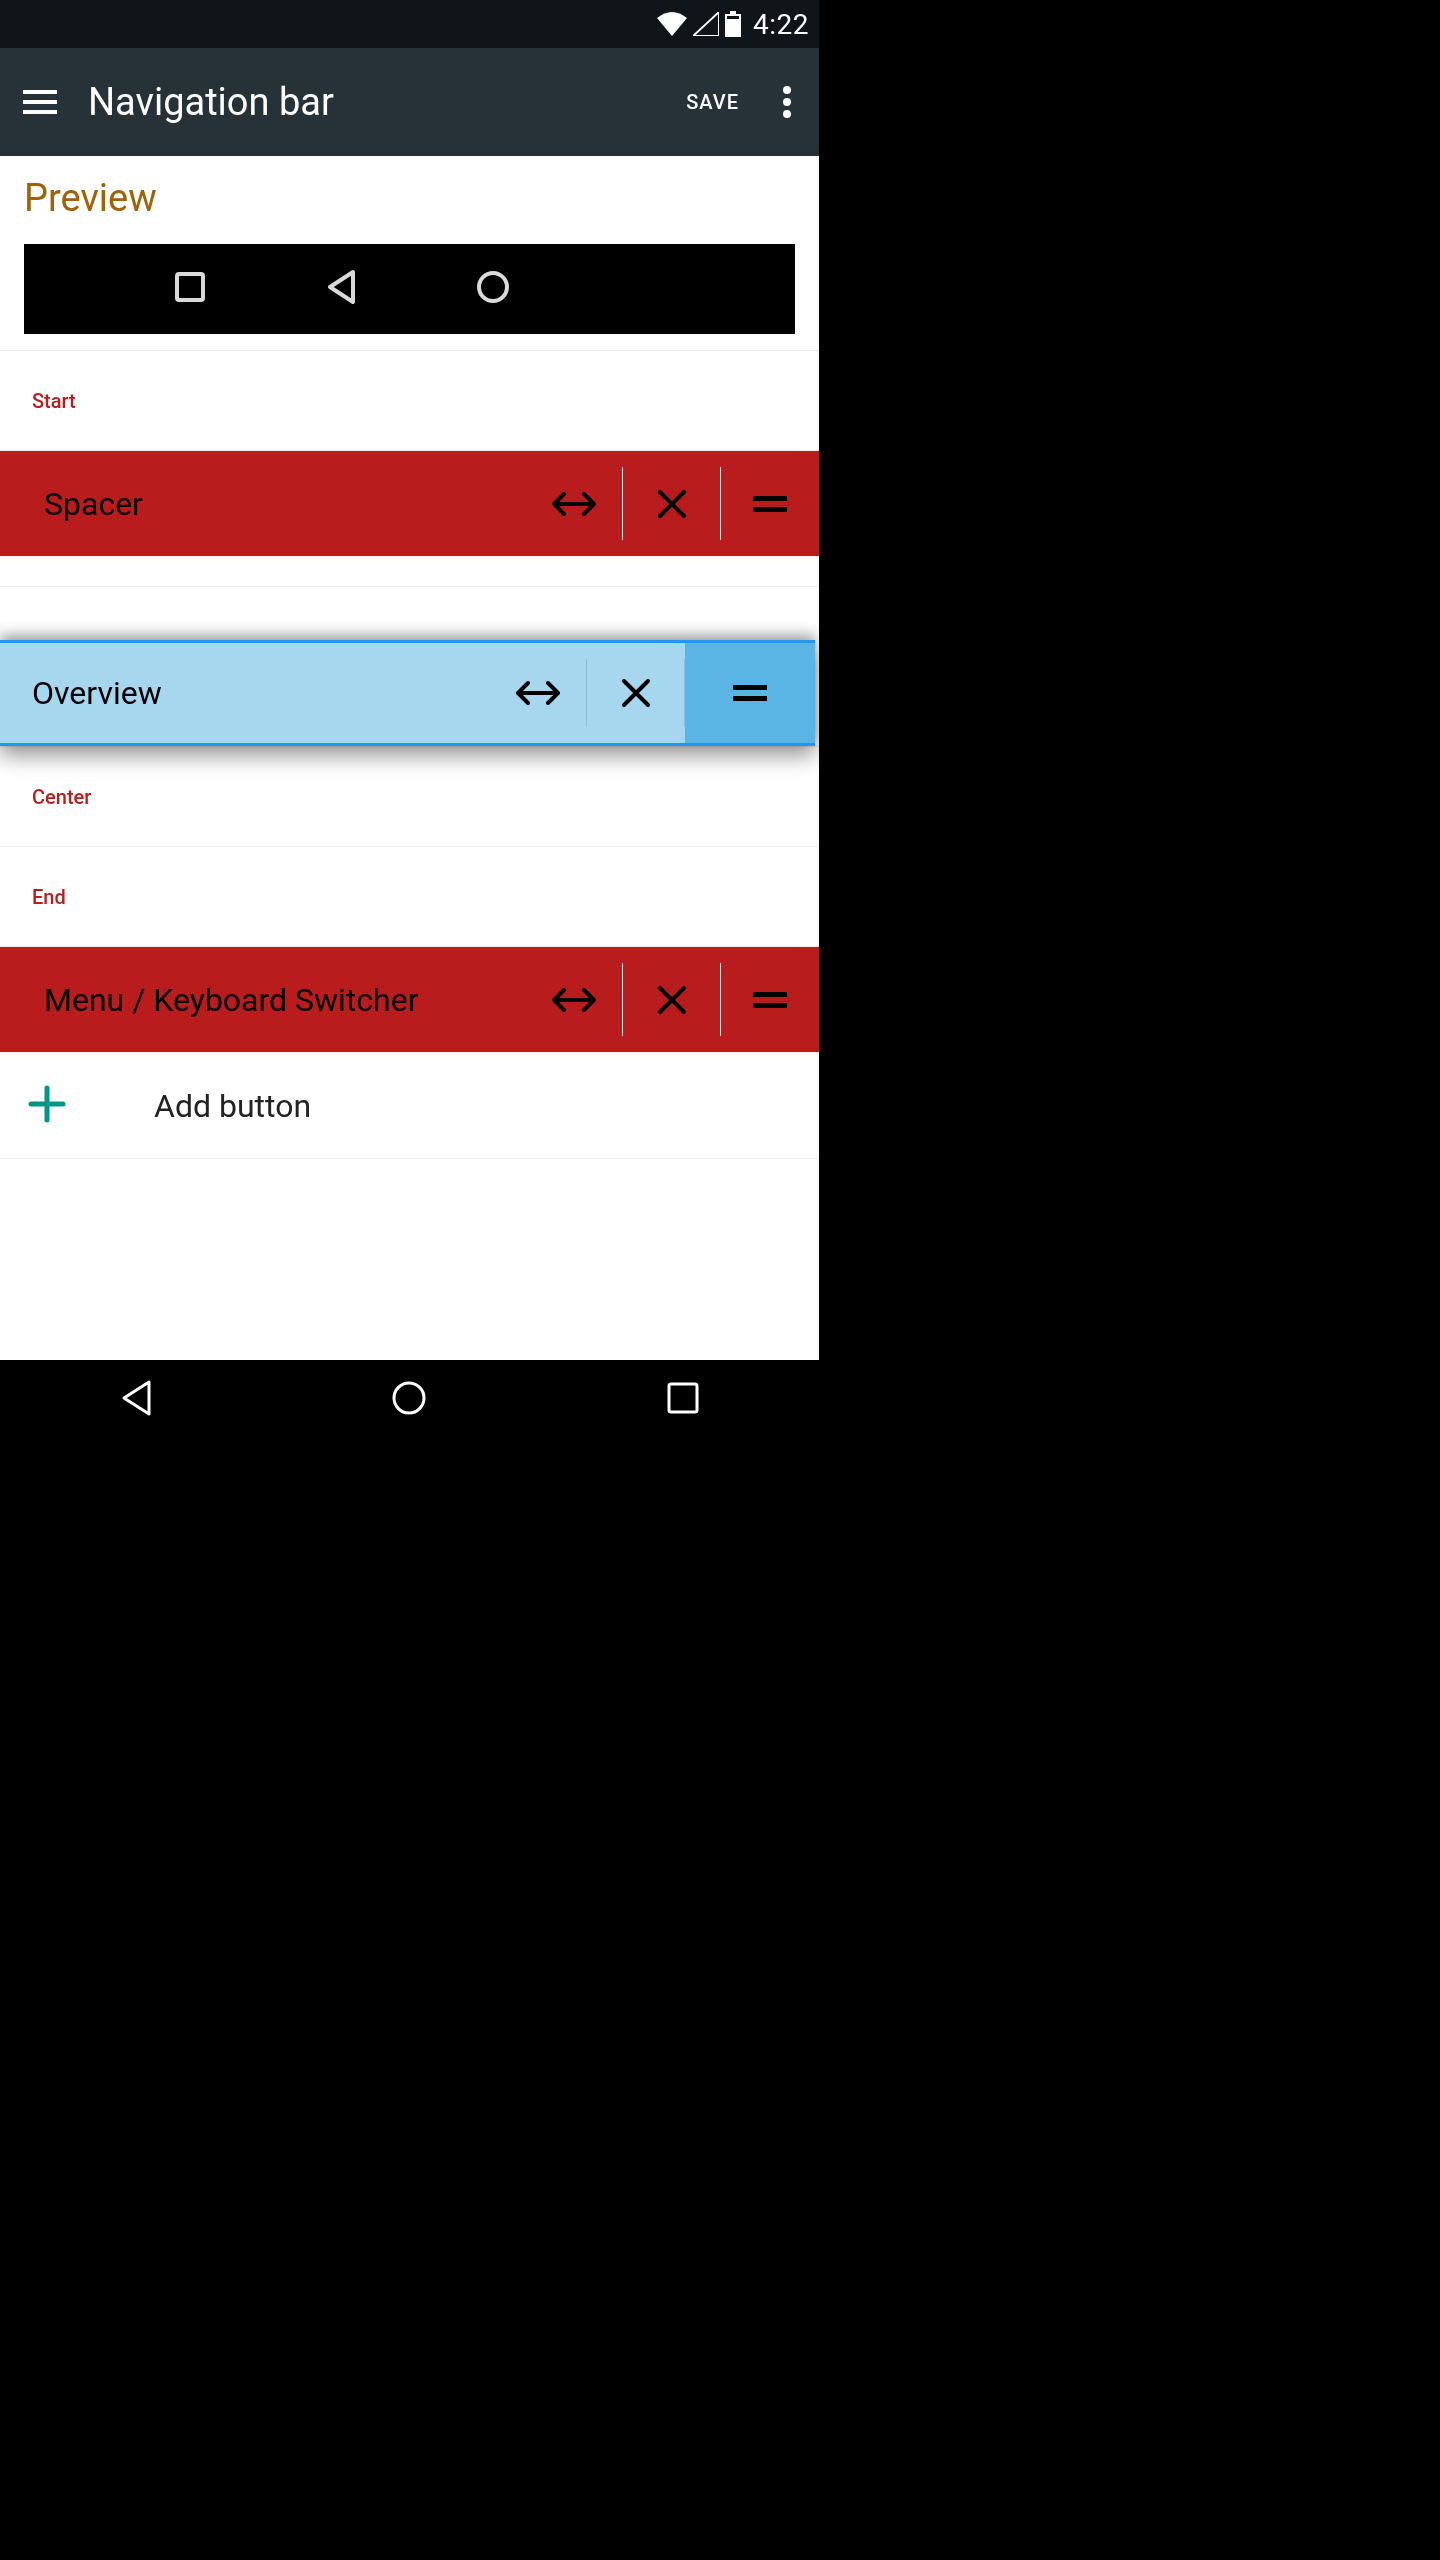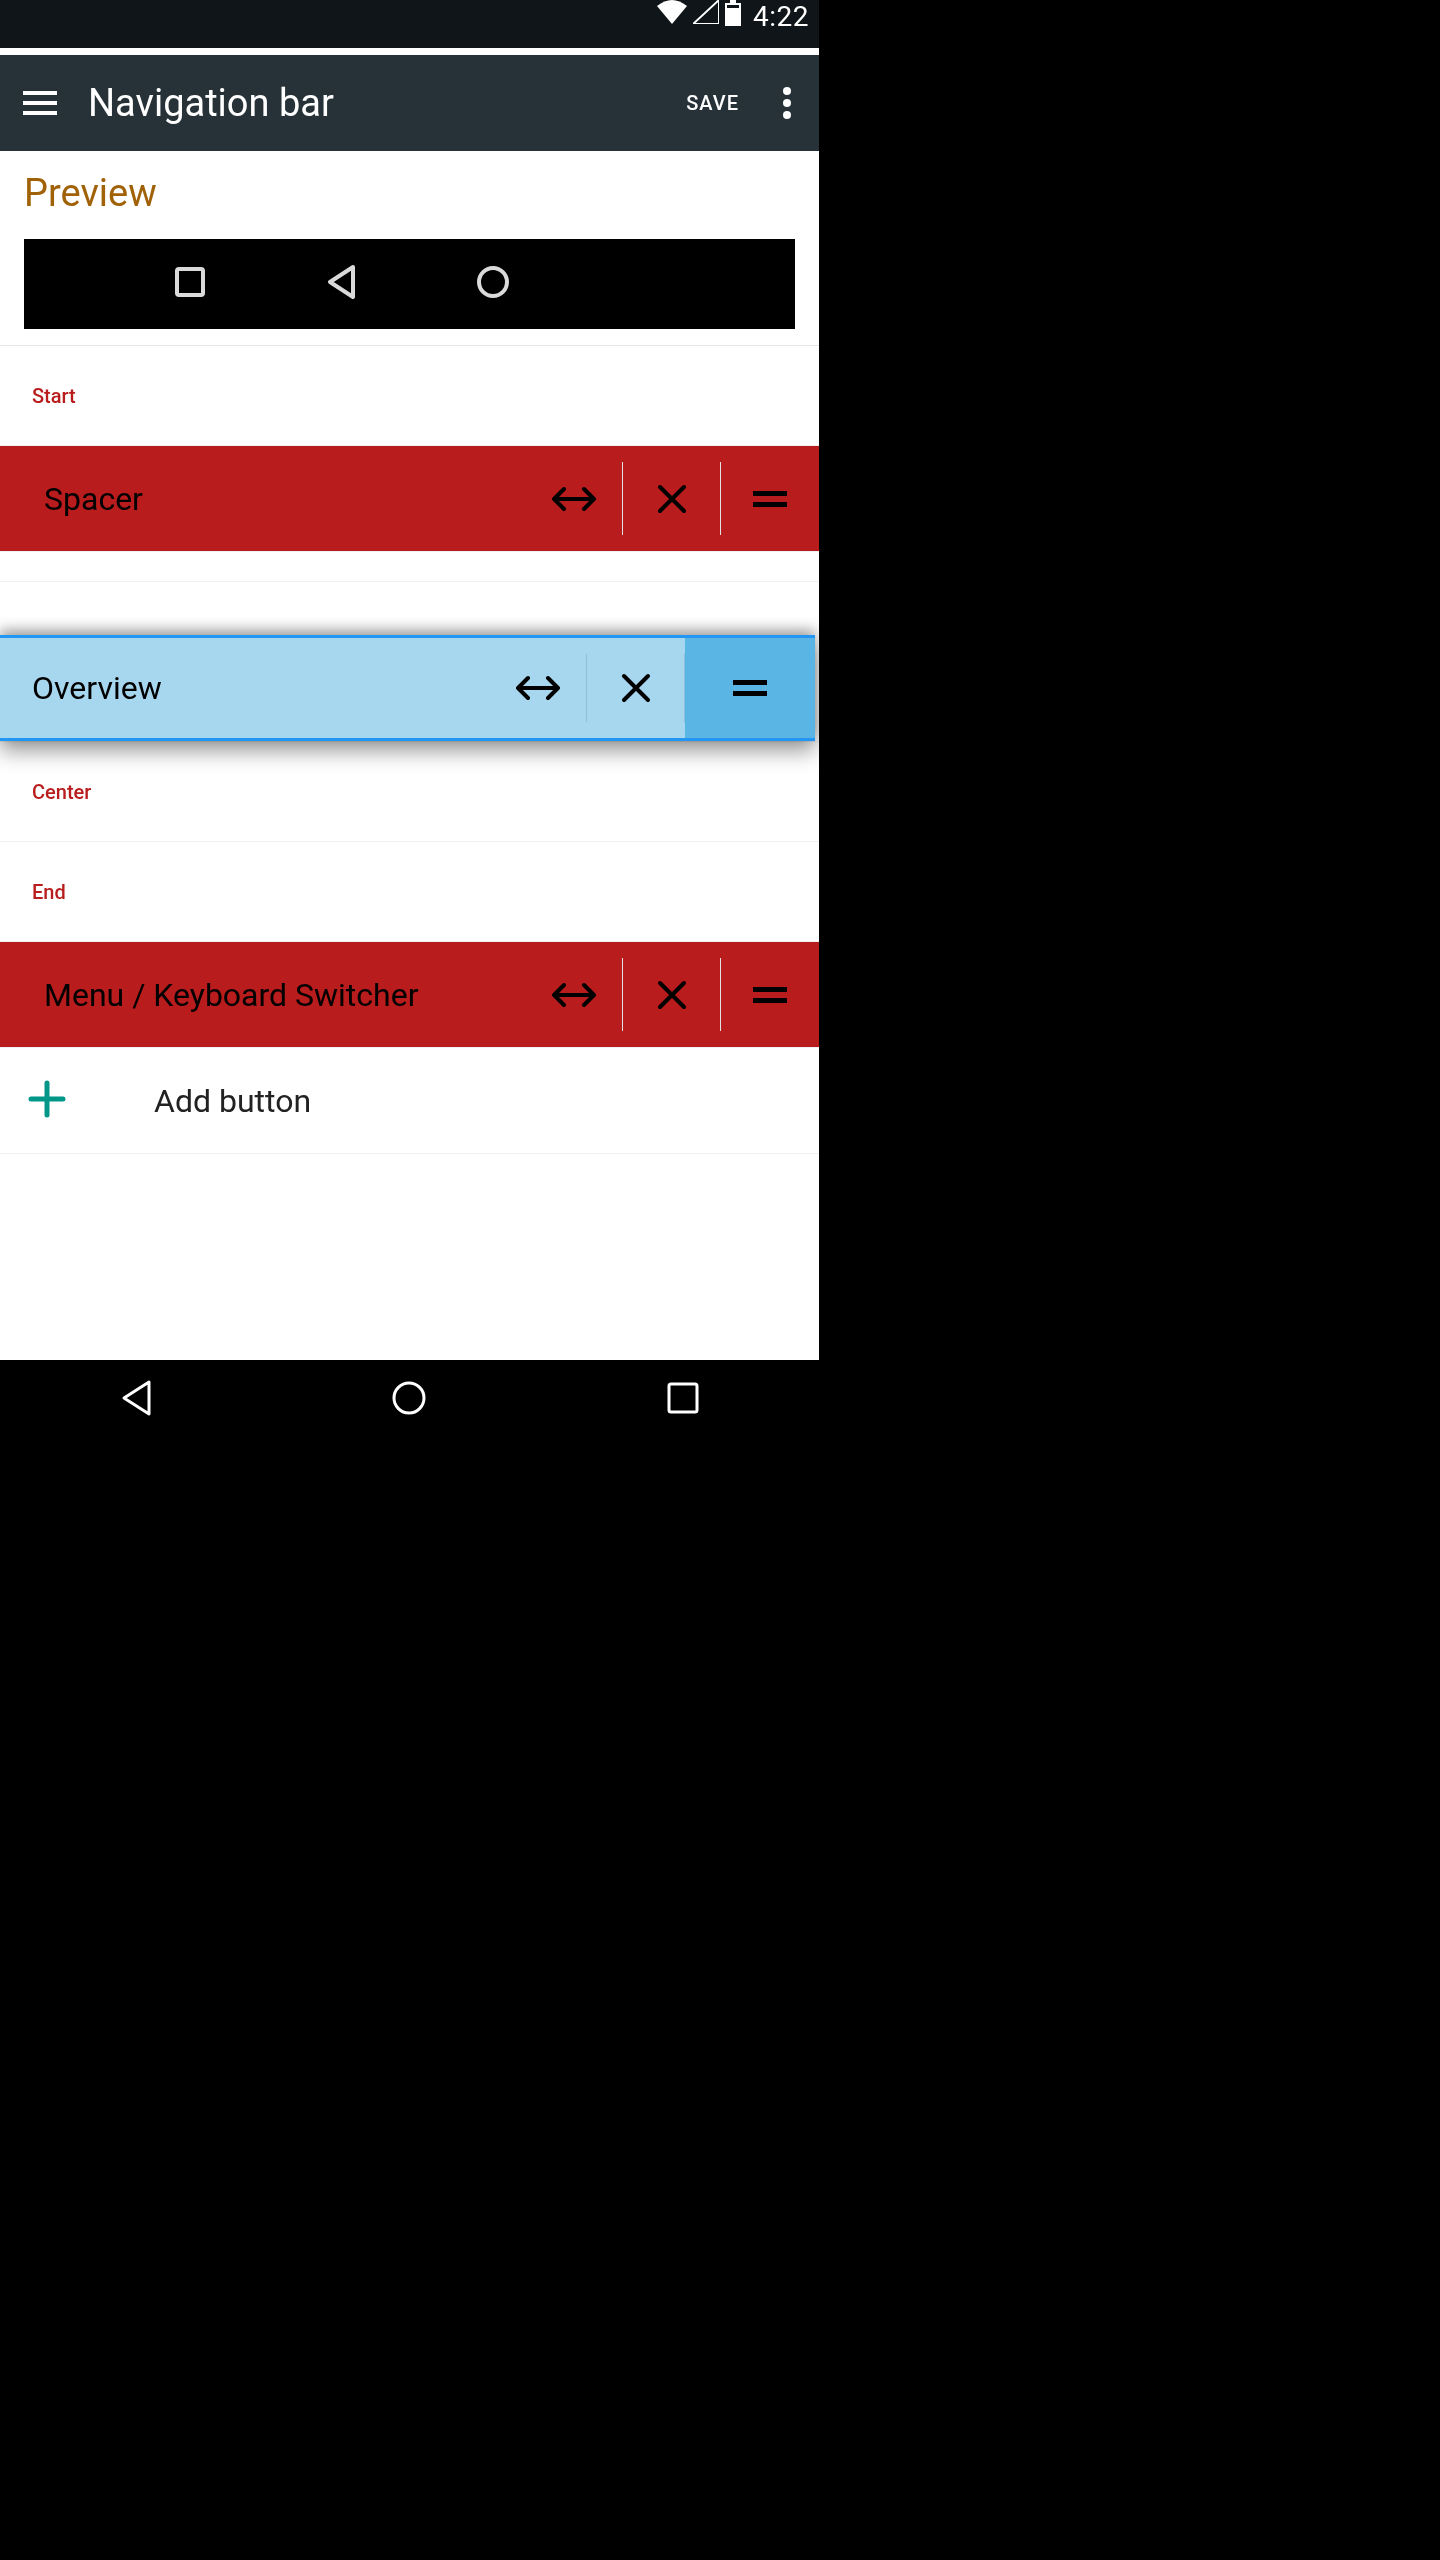--- a/index.html
+++ b/index.html
@@ -1,25 +1,25 @@
 <!DOCTYPE html>
 <html><head>
   <meta charset="utf-8">
   <style>
     * { box-sizing: border-box; margin: 0; padding: 0; font-family: Roboto, Arial, sans-serif; -webkit-font-smoothing: antialiased; }
     body { width: 819px; height: 1440px; background: #000; overflow: hidden; position: relative; }
     .screen { position: absolute; inset: 0; background: #fff; display: flex; flex-direction: column; }
 
     
-    .status-bar { height: 48px; background: #0f1518; display: flex; justify-content: flex-end; padding: 0 10px; gap: 6px; color: #fff; font-size: 28px; }
+    .status-bar { height: 48px; background: #0f1518; display: flex; align-items: center; justify-content: flex-end; padding: 0 10px; gap: 6px; color: #fff; font-size: 28px; }
     .status-bar svg { display: block; }
     .status-time { font-weight: 400; letter-spacing: 0.5px; margin-left: 6px; }
 
     
-    .action-bar { height: 96px; background: #263238; display: flex; align-items: center; color: #fff; padding: 0 8px 0 16px; margin-top: 7px; }
+    .action-bar { height: 108px; background: #263238; display: flex; align-items: center; color: #fff; padding: 0 8px 0 16px; }
     .ab-icon { width: 48px; height: 48px; display: flex; align-items: center; justify-content: center; }
     .ab-title { flex: 1; font-size: 38px; font-weight: 400; margin-left: 24px; }
     .ab-save { font-size: 20px; font-weight: 500; letter-spacing: 1px; margin-right: 8px; padding: 0 16px; }
     .ab-overflow { width: 48px; height: 48px; display: flex; align-items: center; justify-content: center; }
 
     
     .content { flex: 1; background: #fff; overflow: hidden; position: relative; }
 
     .preview-block { padding: 20px 24px 16px; border-bottom: 1px solid #e6e6e6; }
     .preview-label { color: #a16207; font-size: 38px; font-weight: 400; margin-bottom: 24px; }

